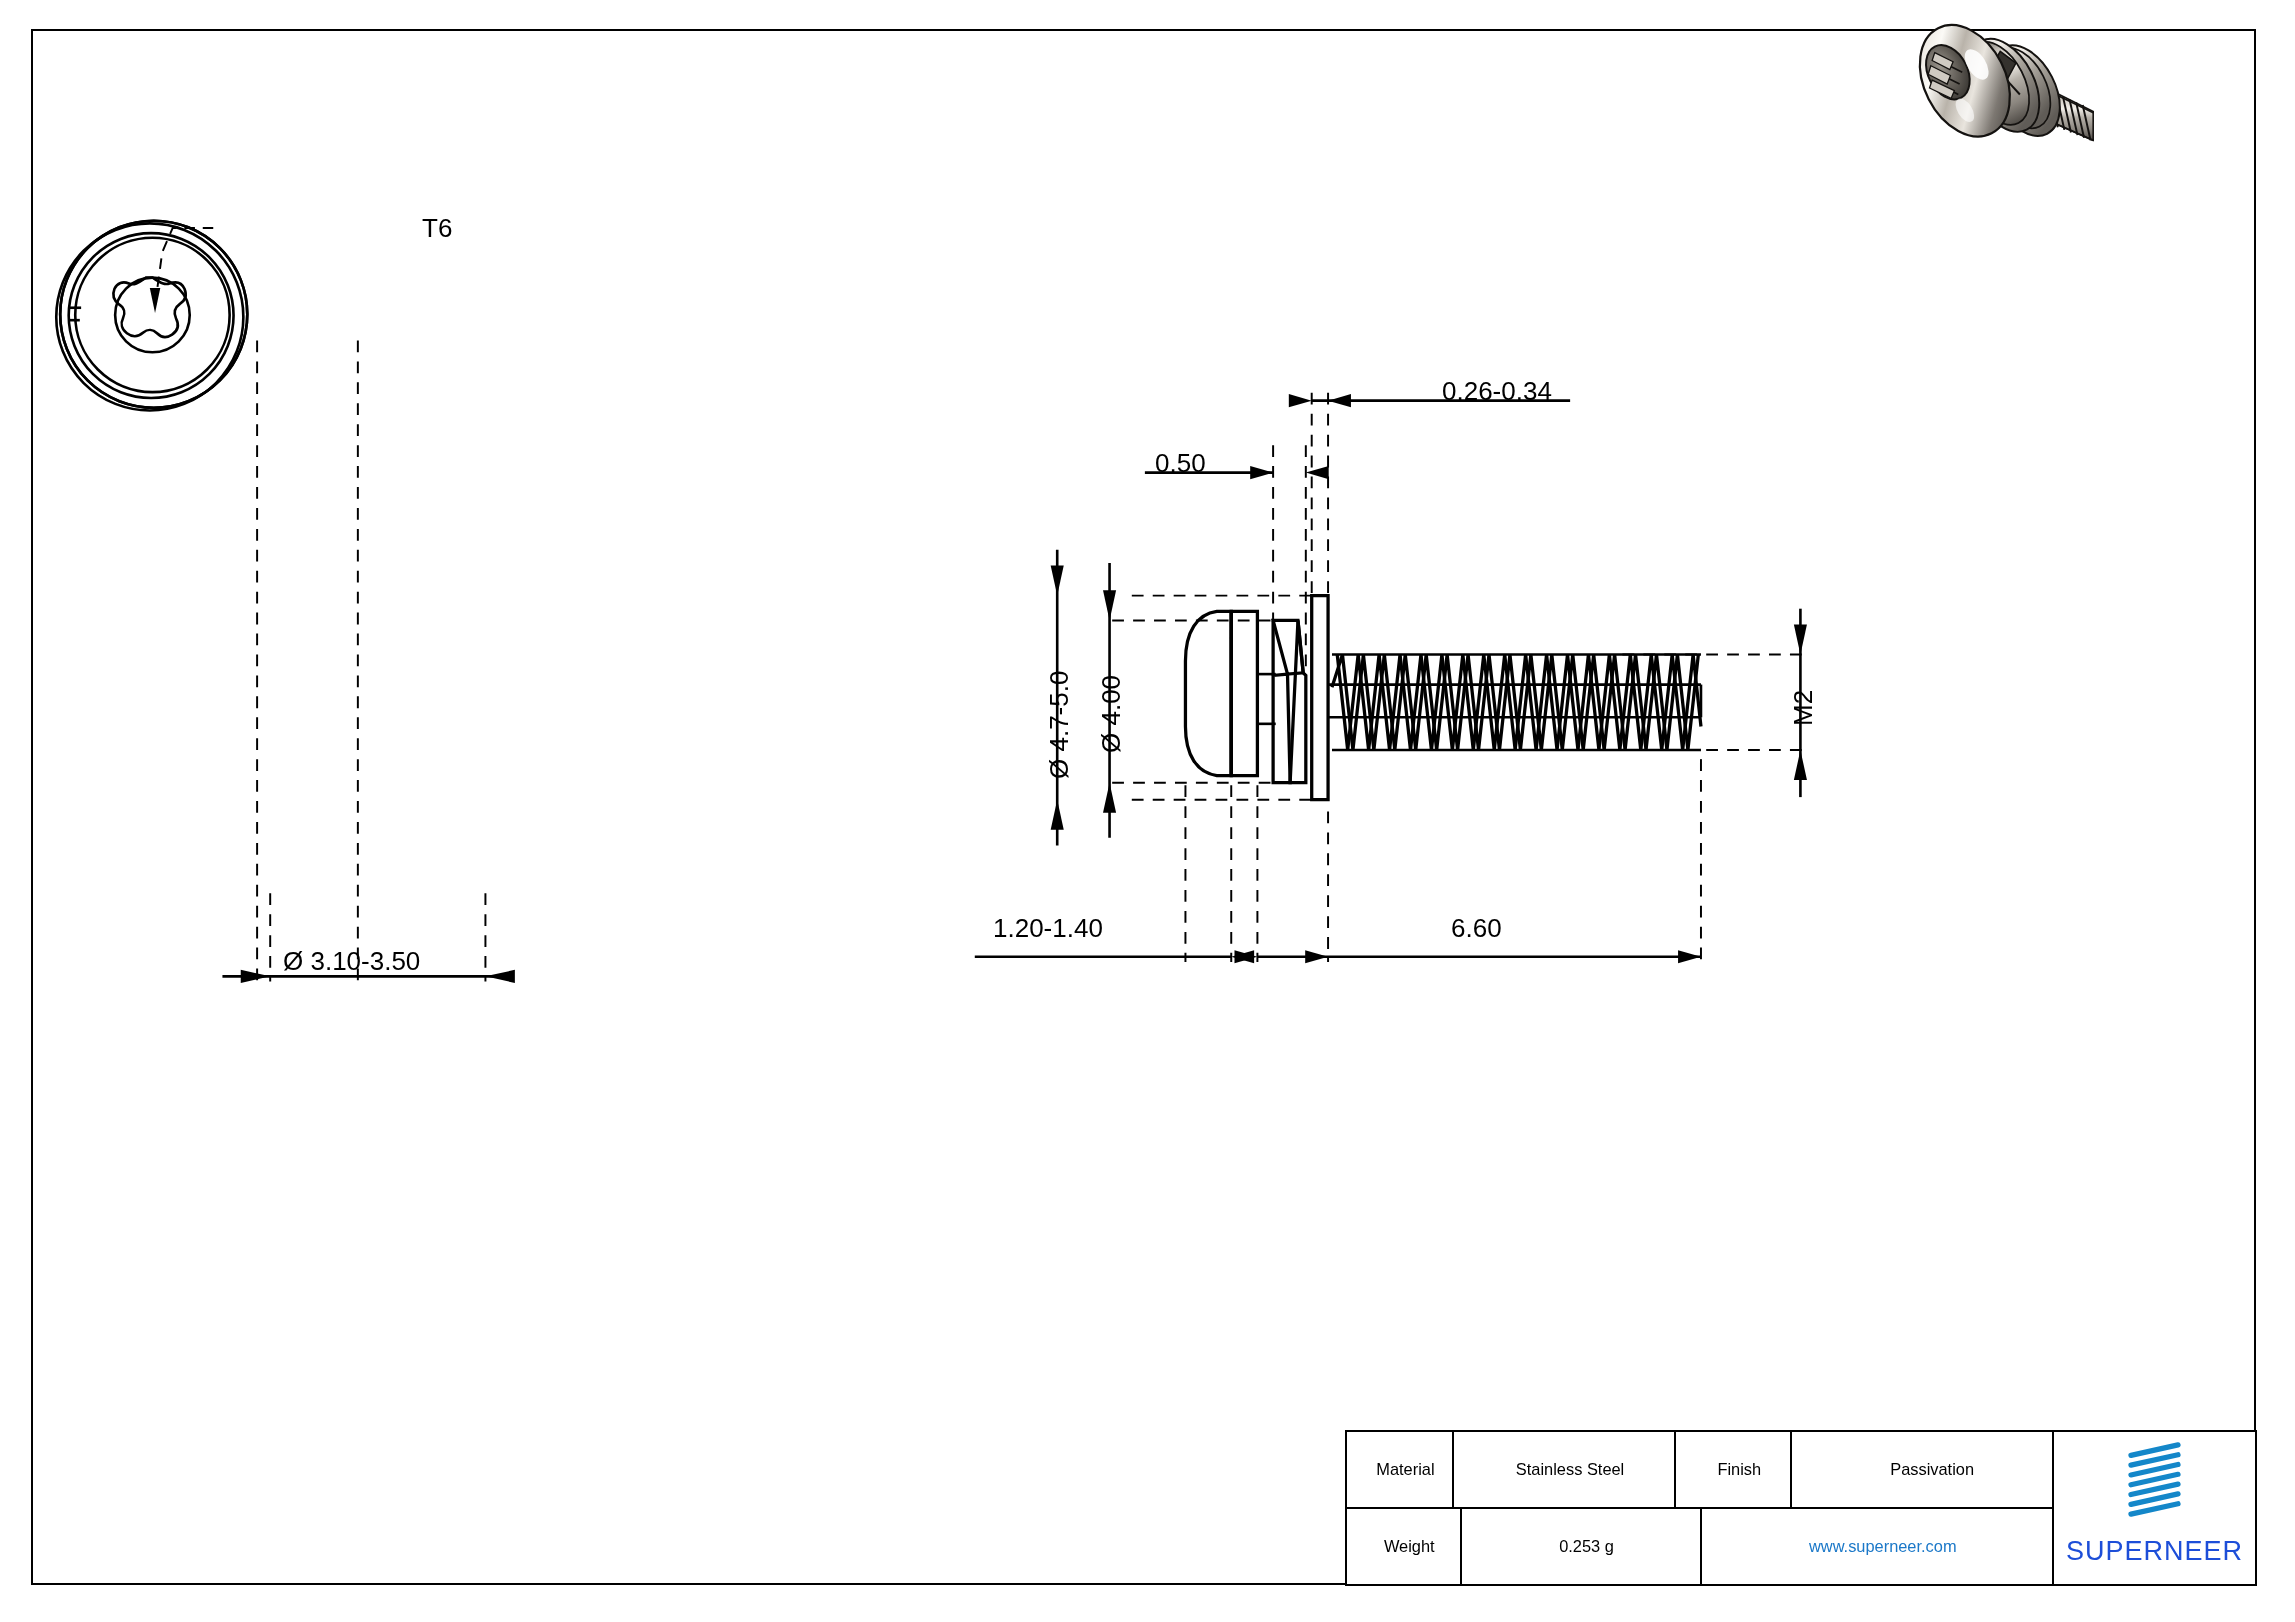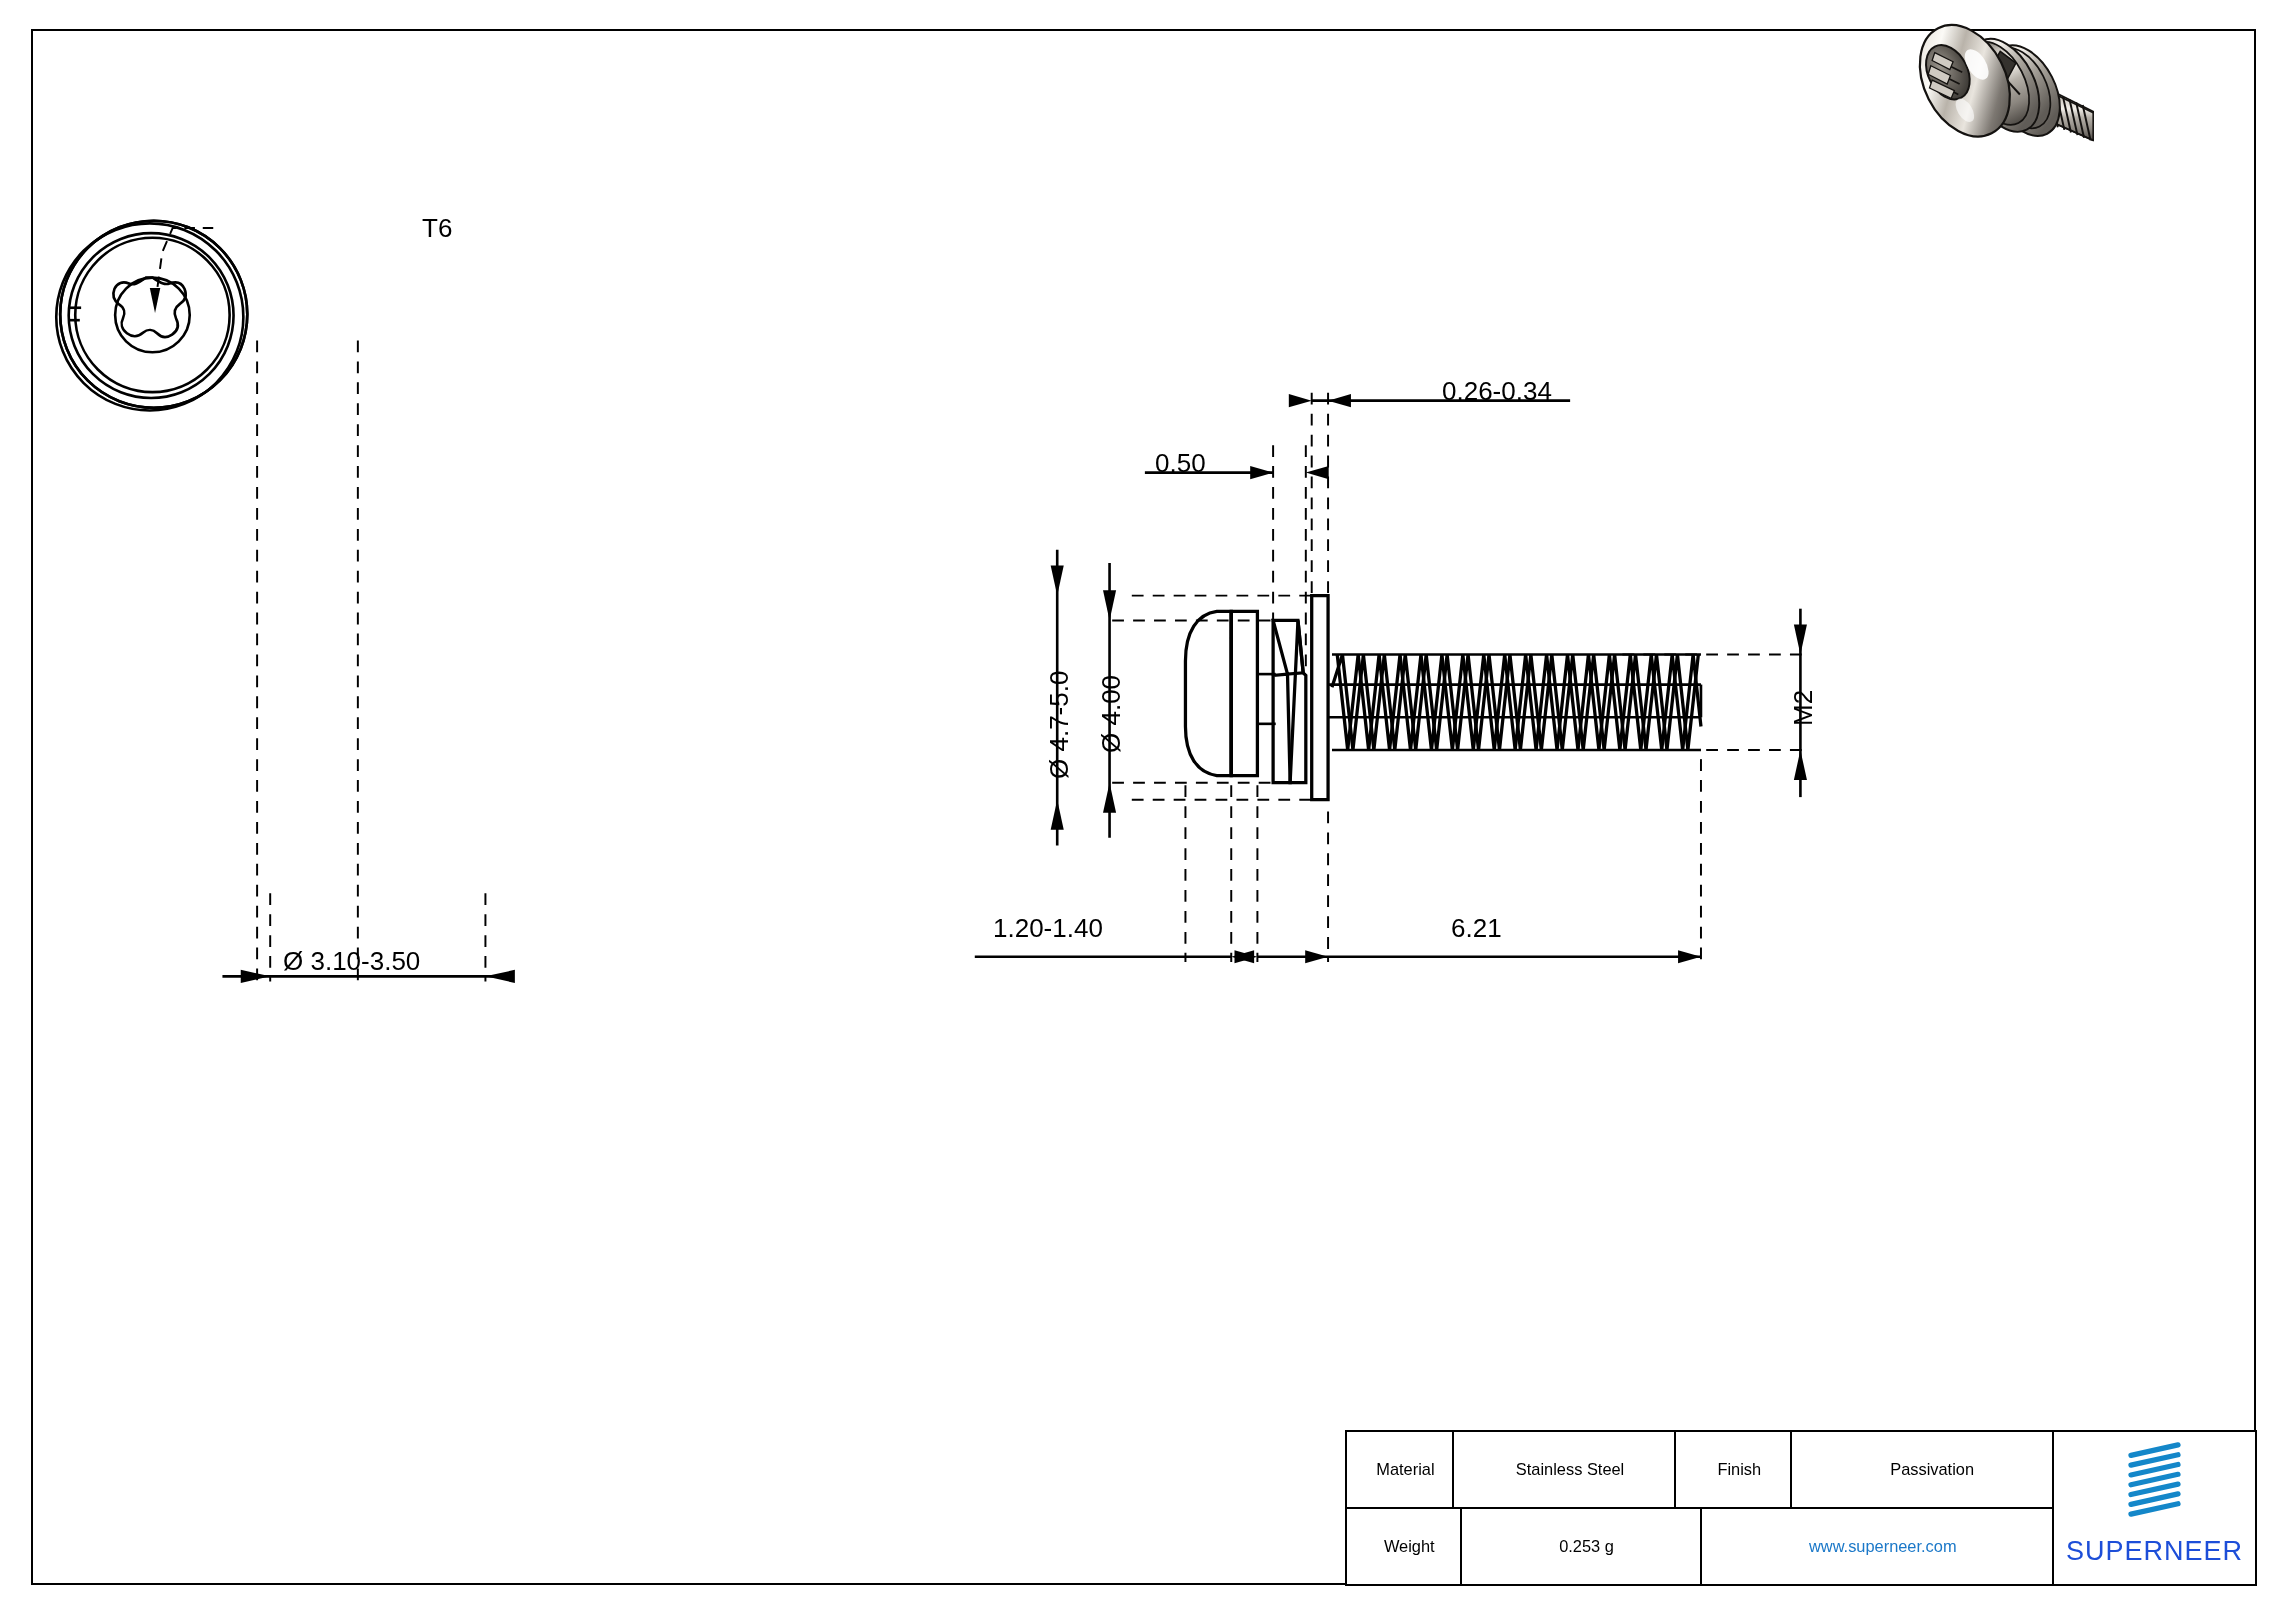--- a/index.html
+++ b/index.html
@@ -439,21 +439,21 @@
   <div class="dim-text" style="left:1155px; top:450px;">0.50</div>
 
   <div class="dim-text vert" style="left:1046px; top:779px;">Ø 4.7-5.0</div>
 
   <div class="dim-text vert" style="left:1098px; top:753px;">Ø 4.00</div>
 
   <div class="dim-text vert" style="left:1790px; top:726px;">M2</div>
 
   <div class="dim-text" style="left:993px; top:915px;">1.20-1.40</div>
 
-  <div class="dim-text" style="left:1451px; top:915px;">6.21</div>
+  <div class="dim-text" style="left:1451px; top:915px;">6.60</div>
 
   <div id="title-block">
 
     <div id="title-block-left">
 
 
       <div class="spec-row" id="spec-row-material">
         <div class="spec-cell bordered cell-label">Material</div>
         <div class="spec-cell bordered cell-value-1">Stainless Steel</div>
         <div class="spec-cell bordered cell-finish-label">Finish</div>

